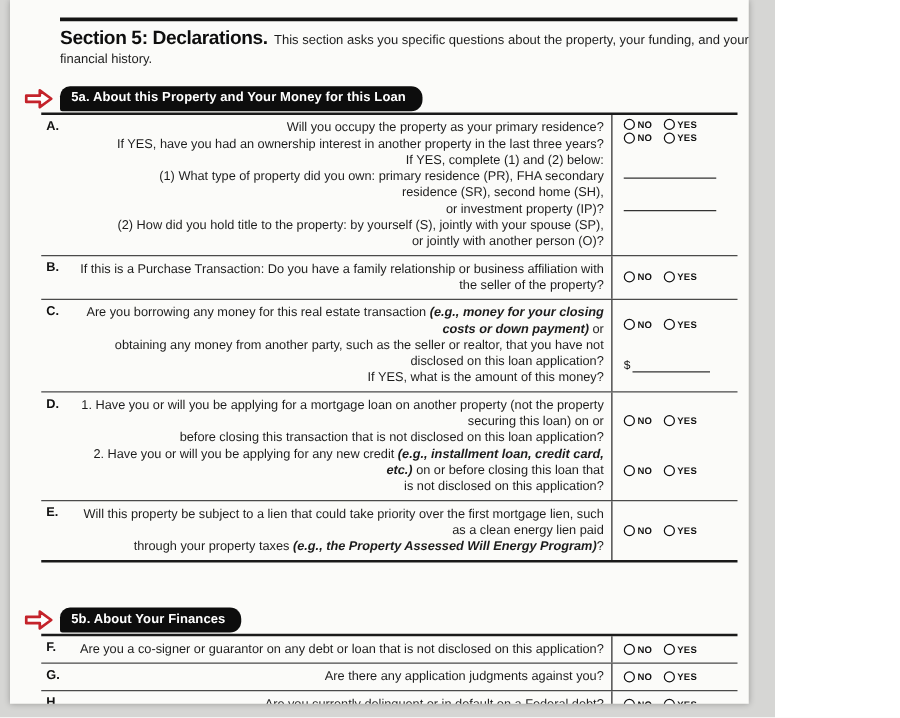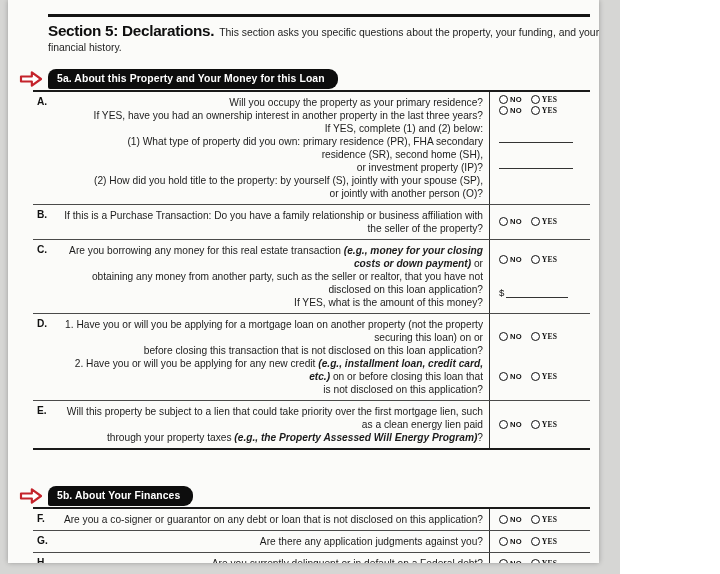--- a/index.html
+++ b/index.html
@@ -43,21 +43,21 @@
   .acell{
     width:101px;flex:none;border-left:1.5px solid #2e2e2e;
     display:flex;flex-direction:column;justify-content:center;
     padding:3px 2px 3px 9px;
   }
   [data-rowid="A"] .acell{justify-content:flex-start;padding-top:2px;}
   [data-rowid="C"] .acell,[data-rowid="D"] .acell{justify-content:space-around;}
   .radio-row{display:flex;align-items:center;}
   [data-rowid="A"] .radio-row{margin:1px 0;}
   .radio-opt{display:inline-flex;align-items:center;margin-right:9px;cursor:pointer;}
-  .radio-opt:last-child{margin-right:0;font-family:Liberation Serif, serif;}
+  .radio-opt:last-child{margin-right:0;}
   .rc{width:9px;height:9px;border:1.6px solid #101010;border-radius:50%;background:#fff;margin-right:2px;flex:none;}
   .rl{font-size:7.6px;font-weight:bold;letter-spacing:.2px;color:#111;}
   .blank{height:12px;border-bottom:1.2px solid #333;width:74px;}
   [data-rowid="A"] .radio-row + .blank{margin-top:15px;}
   [data-rowid="A"] .blank + .blank{margin-top:14px;}
   .currency{display:flex;align-items:flex-end;font-size:9.6px;color:#111;}
   .currency .blank{width:62px;height:10px;margin-left:2px;}
 </style>
 </head>
 <body>

